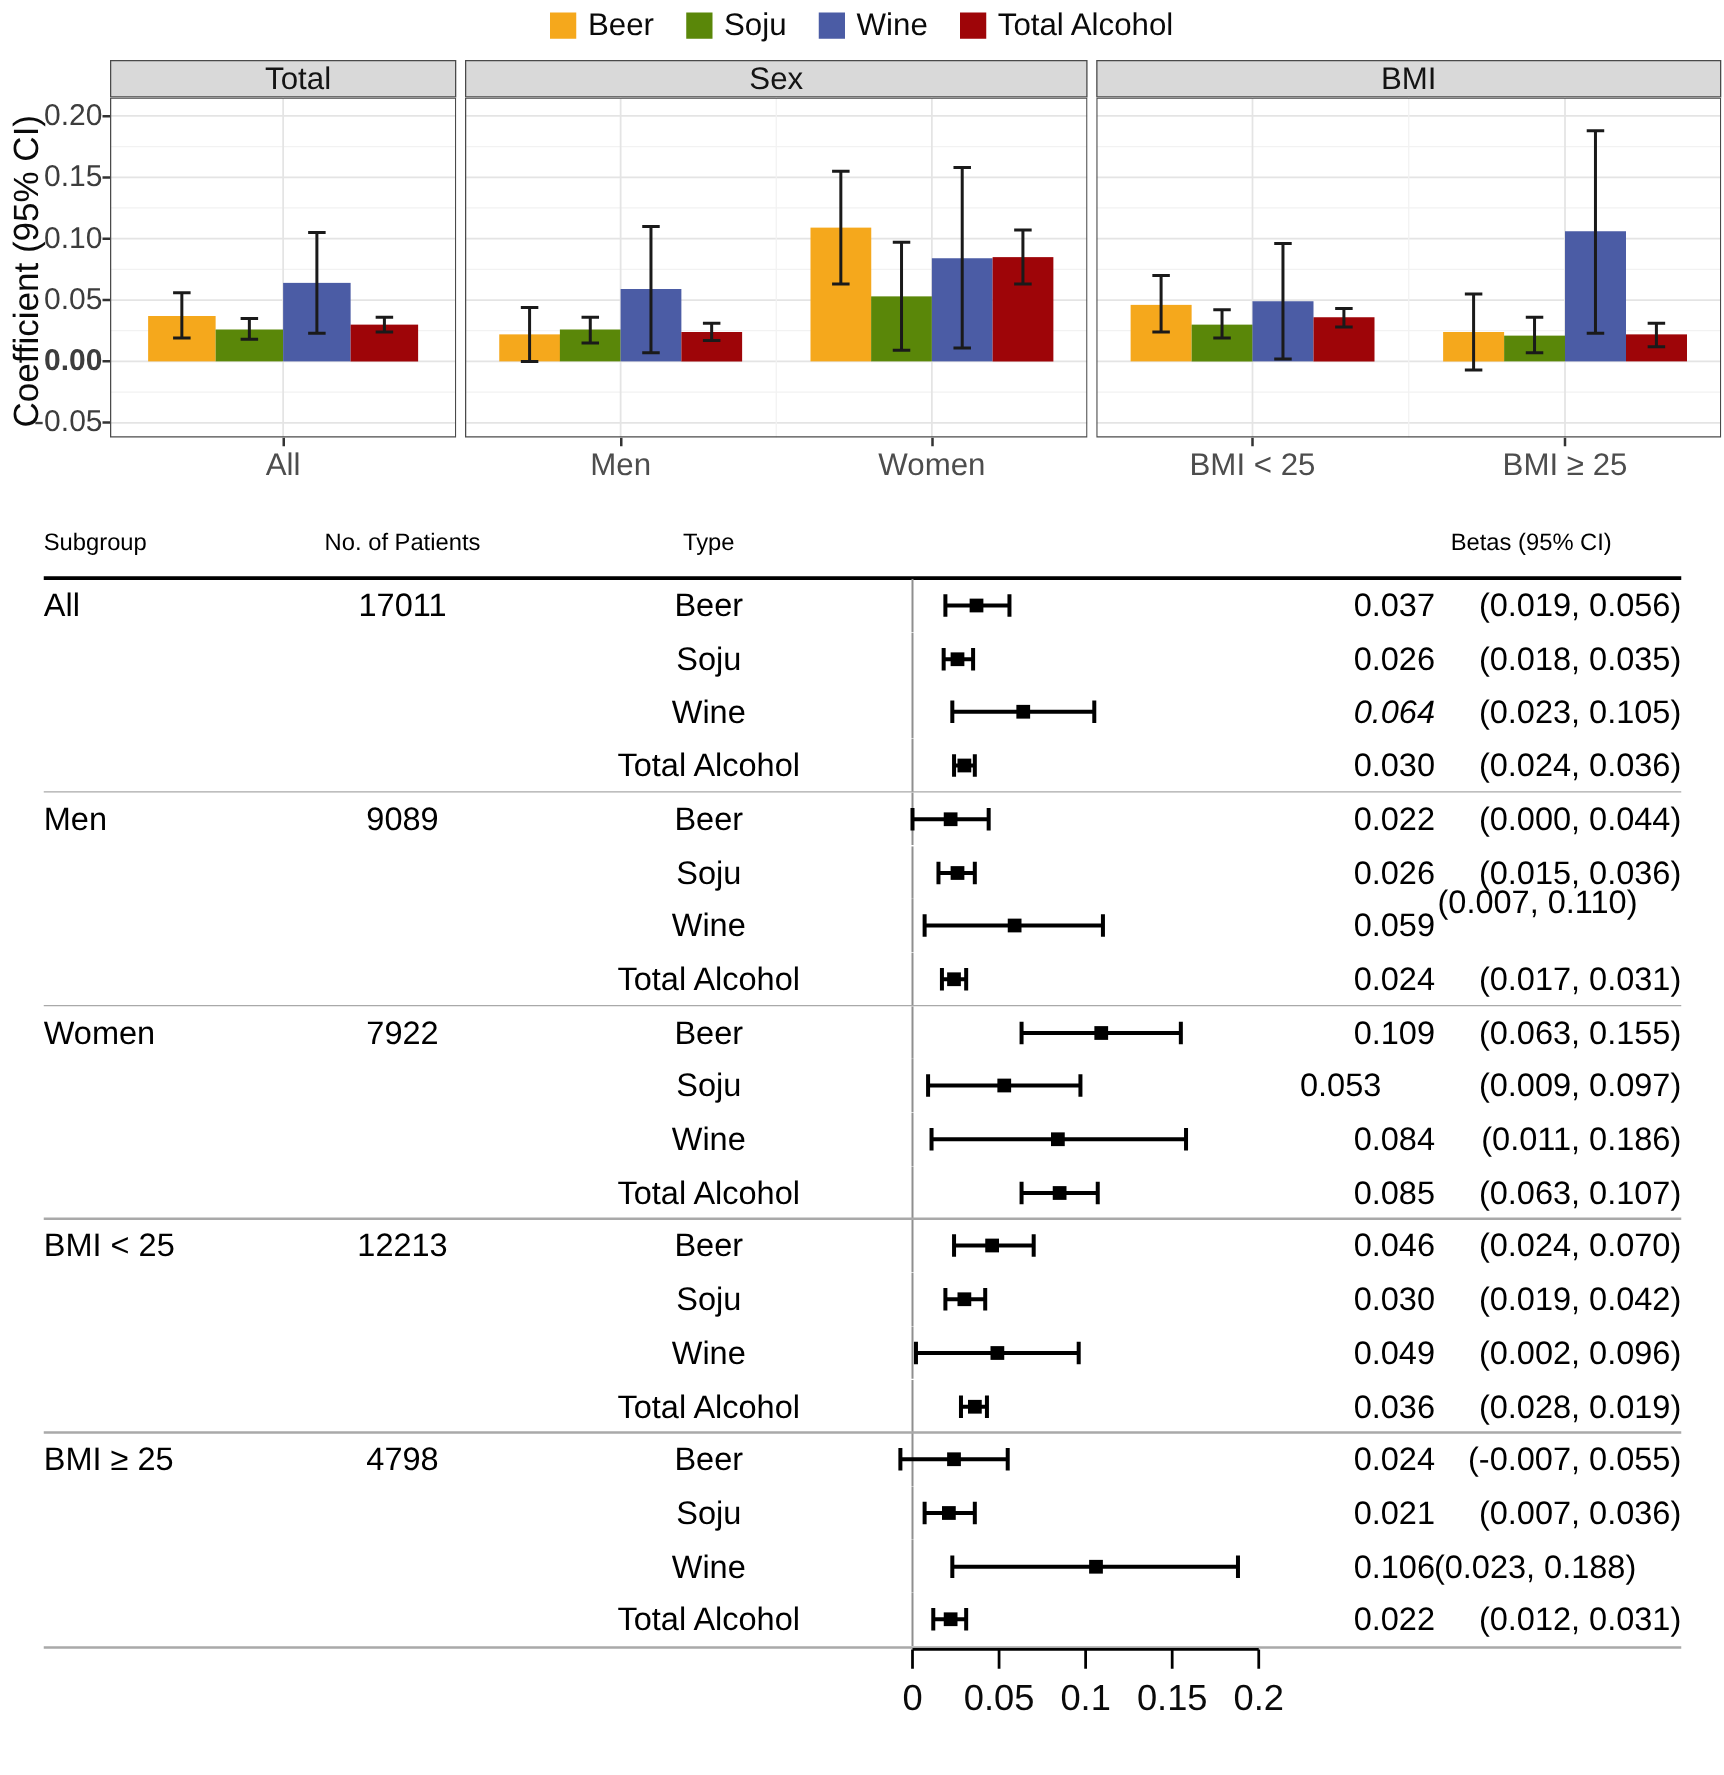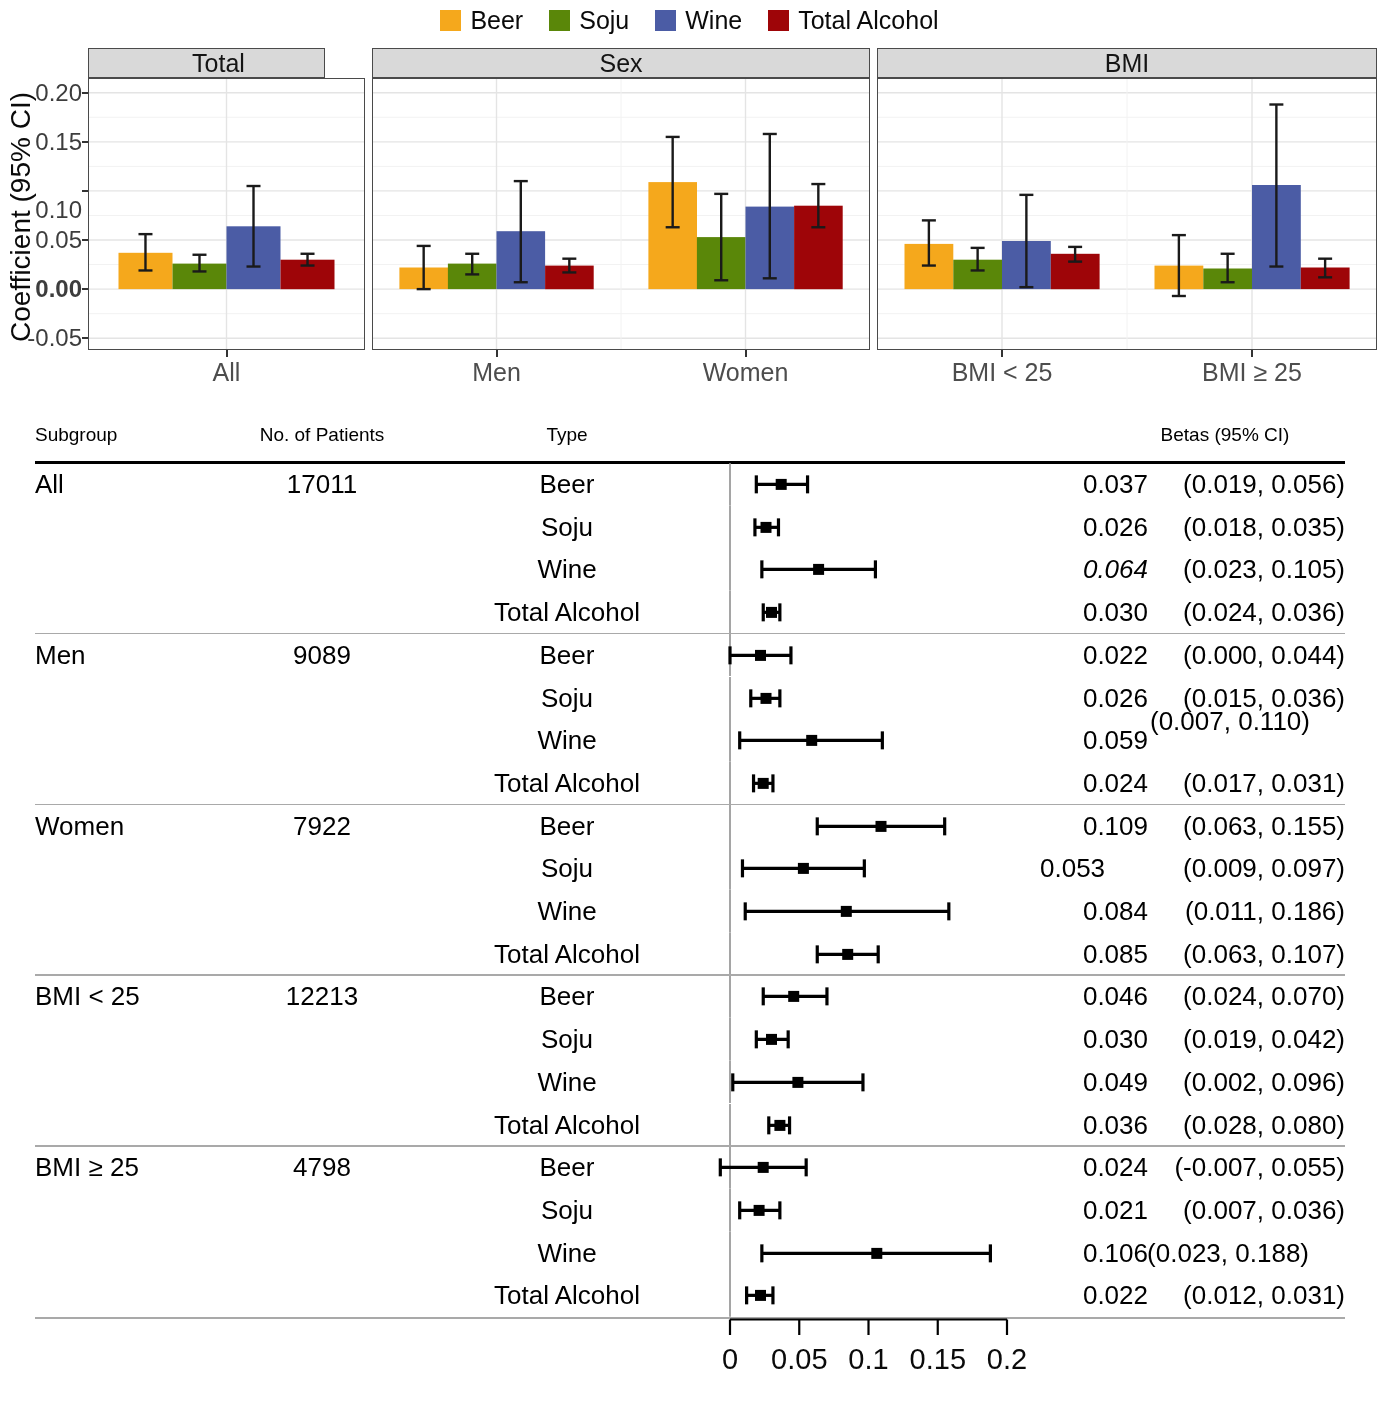--- a/index.html
+++ b/index.html
@@ -69,29 +69,29 @@
         <span class="legend-swatch" style="background: rgb(158, 5, 8);"></span>
         <span class="legend-label">Total Alcohol</span>
       </div>
     </div>
   <div class="ylabel">Coefficient (95% CI)</div>
   <div id="barchart">
       <div class="ytick-label" style="left: 22px; top: 79.7px;">0.20</div>
       <div class="ytick-mark" style="left: 82px; top: 91.7px;"></div>
       <div class="ytick-label" style="left: 22px; top: 128.8px;">0.15</div>
       <div class="ytick-mark" style="left: 82px; top: 140.8px;"></div>
-      <div class="ytick-label" style="left: 22px; top: 177.9px; margin-top: 19px;">0.10</div>
+      <div class="ytick-label" style="left: 22px; top: 177.9px;">0.10</div>
       <div class="ytick-mark" style="left: 82px; top: 189.9px;"></div>
       <div class="ytick-label" style="left: 22px; top: 227px;">0.05</div>
       <div class="ytick-mark" style="left: 82px; top: 239px;"></div>
       <div class="ytick-label" style="left: 22px; top: 276.1px; font-weight: bold;">0.00</div>
       <div class="ytick-mark" style="left: 82px; top: 288.1px;"></div>
       <div class="ytick-label" style="left: 22px; top: 325.2px;">-0.05</div>
       <div class="ytick-mark" style="left: 82px; top: 337.2px;"></div>
-      <div class="strip" style="left: 88px; top: 48px; width: 237px; padding-left: 24px;">Total</div>
+      <div class="strip" style="left: 88px; top: 48px; width: 277px; padding-left: 24px;">Total</div>
       <div class="xtick-mark" style="left: 225.5px; top: 350px;"></div>
       <div class="xcat-label" style="left: 126.5px; top: 358px; width: 200px;">All</div>
       <svg width="277" height="280" class="panel-svg" style="left:88px;top:78px;position:absolute;">
         <rect x="0" y="0" width="277" height="272" fill="#ffffff"></rect>
         <line x1="0" y1="235.66787003610105" x2="277" y2="235.66787003610105" stroke="#f2f2f2" stroke-width="1"></line>
         <line x1="0" y1="186.57039711191334" x2="277" y2="186.57039711191334" stroke="#f2f2f2" stroke-width="1"></line>
         <line x1="0" y1="137.47292418772562" x2="277" y2="137.47292418772562" stroke="#f2f2f2" stroke-width="1"></line>
         <line x1="0" y1="88.3754512635379" x2="277" y2="88.3754512635379" stroke="#f2f2f2" stroke-width="1"></line>
         <line x1="0" y1="39.277978339350184" x2="277" y2="39.277978339350184" stroke="#f2f2f2" stroke-width="1"></line>
         <line x1="0" y1="14.729241877256303" x2="277" y2="14.729241877256303" stroke="#e4e4e4" stroke-width="1.4"></line>
@@ -469,21 +469,21 @@
         <line x1="30" y1="0" x2="30" y2="42.7" stroke="#8f8f8f" stroke-width="1.6"></line>
         <g stroke="#000" stroke-width="3.2">
           <line x1="32.77" y1="21.35" x2="162.96" y2="21.35"></line>
           <line x1="32.77" y1="12.350000000000001" x2="32.77" y2="30.35"></line>
           <line x1="162.96" y1="12.350000000000001" x2="162.96" y2="30.35"></line>
         </g>
         <rect x="92.4" y="15.9" width="11" height="11" fill="#000"></rect>
       </svg>
       <div class="td" style="left: 450px; top: 1103.5px; width: 234px; height: 42.7px; line-height: 42.7px; text-align: center;">Total Alcohol</div>
       <div class="td" style="left: 1040px; top: 1103.5px; width: 108px; height: 42.7px; line-height: 42.7px; text-align: right;">0.036</div>
-      <div class="td" style="left: 1150px; top: 1103.5px; width: 195px; height: 42.7px; line-height: 42.7px; text-align: right;">(0.028, 0.080)</div>
+      <div class="td" style="left: 1150px; top: 1103.5px; width: 195px; height: 42.7px; line-height: 42.7px; text-align: right;">(0.028, 0.019)</div>
       <svg width="345" height="42.7" class="row-svg" style="left:700px;top:1103.5px;position:absolute;">
         <line x1="30" y1="0" x2="30" y2="42.7" stroke="#8f8f8f" stroke-width="1.6"></line>
         <g stroke="#000" stroke-width="3.2">
           <line x1="68.78" y1="21.35" x2="89.55499999999999" y2="21.35"></line>
           <line x1="68.78" y1="12.350000000000001" x2="68.78" y2="30.35"></line>
           <line x1="89.55499999999999" y1="12.350000000000001" x2="89.55499999999999" y2="30.35"></line>
         </g>
         <rect x="74.4" y="15.9" width="11" height="11" fill="#000"></rect>
       </svg>
       <div class="sep" style="left: 35px; top: 974.4px; width: 1310px; height: 1.6px;"></div>

